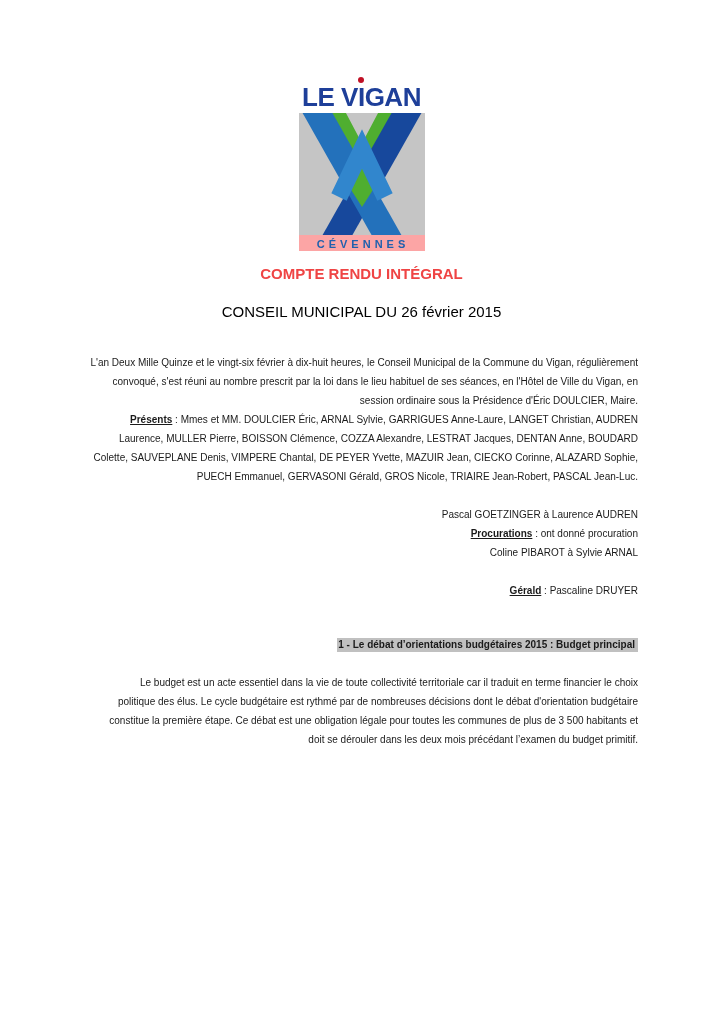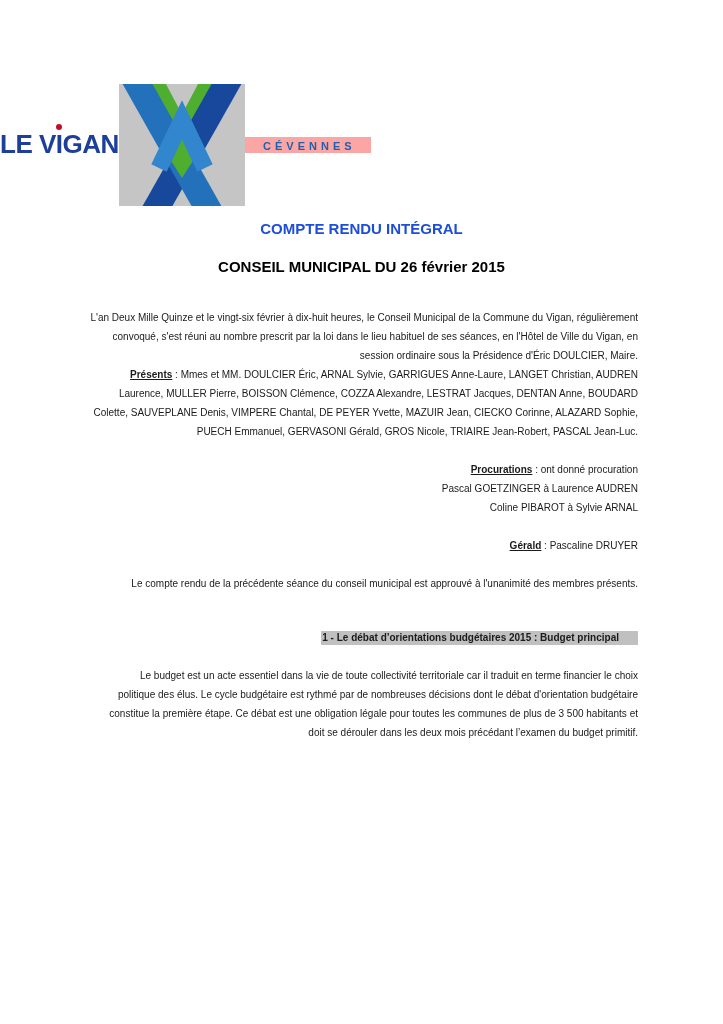--- a/index.html
+++ b/index.html
@@ -8,50 +8,50 @@
     position:relative;
     width:723px; height:1024px;
     background:#ffffff;
     font-family:"Liberation Sans", sans-serif;
     color:#1a1a1a;
     overflow:hidden;
   }
   
   .logo-wrap {
     padding-top:84px;
-    display:flex; align-items:center;
+    display:flex; flex-direction:column; align-items:center;
   }
   .wordmark {
     font-size:26px; font-weight:bold; letter-spacing:-0.5px;
     color:#1e3f99; line-height:1; margin-bottom:3px; white-space:nowrap;
   }
   .i-wrap { position:relative; display:inline-block; }
   .red-dot {
     position:absolute; top:-7px; left:50%; transform:translateX(-50%);
     width:6px; height:6px; border-radius:50%; background:#c01025;
   }
   .emblem { display:block; }
   .cevennes {
     width:126px; background:#fca5a5; color:#2061ae;
     font-weight:bold; font-size:11px; letter-spacing:4px;
     text-align:center; padding:3px 0 1px 3px; white-space:nowrap;
   }
   
-  .title1 { margin-top:14px; text-align:center; font-size:15px; font-weight:bold; color:#1d4ed8; }
-  .title2 { margin-top:21px; text-align:center; font-size:15px; font-weight:bold; color:#000; }
+  .title1 { margin-top:14px; text-align:center; font-size:15px; font-weight:bold; color:#ef4444; }
+  .title2 { margin-top:21px; text-align:center; font-size:15px; font-weight:normal; color:#000; }
   
   .content {
     width:553px; margin:33px auto 0 auto;
     font-size:10px; line-height:19px; text-align:right;
   }
   .block { margin:0; }
   .gap1 { margin-top:19px; }
   .label-bu { font-weight:bold; text-decoration:underline; }
   .section-heading { margin-top:34px; font-weight:bold; line-height:22px; }
-  .section-heading .hl { background:#c0c0c0; padding:1px 19px 2px 1px; }
+  .section-heading .hl { background:#c0c0c0; padding:1px 3px 2px 1px; }
   .para-after-heading { margin-top:17px;margin-left:23px; }
 </style>
 </head>
 <body>
 
 <div class="page">
 
   <div class="logo-wrap">
     <div class="wordmark"><span>LE V</span><span class="i-wrap"><span class="red-dot"></span><span>I</span></span><span>GAN</span></div>
 
@@ -75,29 +75,28 @@
   <div class="title1">COMPTE RENDU INTÉGRAL</div>
   <div class="title2">CONSEIL MUNICIPAL DU 26 février 2015</div>
 
   <div class="content">
 
     <div class="block">L'an Deux Mille Quinze et le vingt-six février à dix-huit heures, le Conseil Municipal de la Commune du Vigan, régulièrement convoqué, s'est réuni au nombre prescrit par la loi dans le lieu habituel de ses séances, en l'Hôtel de Ville du Vigan, en session ordinaire sous la Présidence d'Éric DOULCIER, Maire.</div>
 
     <div class="block"><span class="label-bu">Présents</span><span> : Mmes et MM. DOULCIER Éric, ARNAL Sylvie, GARRIGUES Anne-Laure, LANGET Christian, AUDREN Laurence, MULLER Pierre, BOISSON Clémence, COZZA Alexandre, LESTRAT Jacques, DENTAN Anne, BOUDARD Colette, SAUVEPLANE Denis, VIMPERE Chantal, DE PEYER Yvette, MAZUIR Jean, CIECKO Corinne, ALAZARD Sophie, PUECH Emmanuel, GERVASONI Gérald, GROS Nicole, TRIAIRE Jean-Robert, PASCAL Jean-Luc.</span></div>
 
     <div class="block gap1">
+      <div>Pascal GOETZINGER à Laurence AUDREN</div>
       <div><span class="label-bu">Procurations</span><span> : ont donné procuration</span></div>
-      <div>Pascal GOETZINGER à Laurence AUDREN</div>
       <div>Coline PIBAROT à Sylvie ARNAL</div>
     </div>
 
 
     <div class="block gap1"><span class="label-bu">Gérald</span><span> : Pascaline DRUYER</span></div>
 
-    <div class="block gap1">Le compte rendu de la précédente séance du conseil municipal est approuvé à l'unanimité des membres présents.</div>
 
     <div class="section-heading"><span class="hl">1 - Le débat d’orientations budgétaires 2015 : Budget principal</span></div>
 
     <div class="block para-after-heading">
       <div>Le budget est un acte essentiel dans la vie de toute collectivité territoriale car il traduit en terme financier le choix politique des élus. Le cycle budgétaire est rythmé par de nombreuses décisions dont le débat d'orientation budgétaire constitue la première étape. Ce débat est une obligation légale pour toutes les communes de plus de 3 500 habitants et doit se dérouler dans les deux mois précédant l’examen du budget primitif.</div>
     </div>
 
   </div>
 </div>
 

